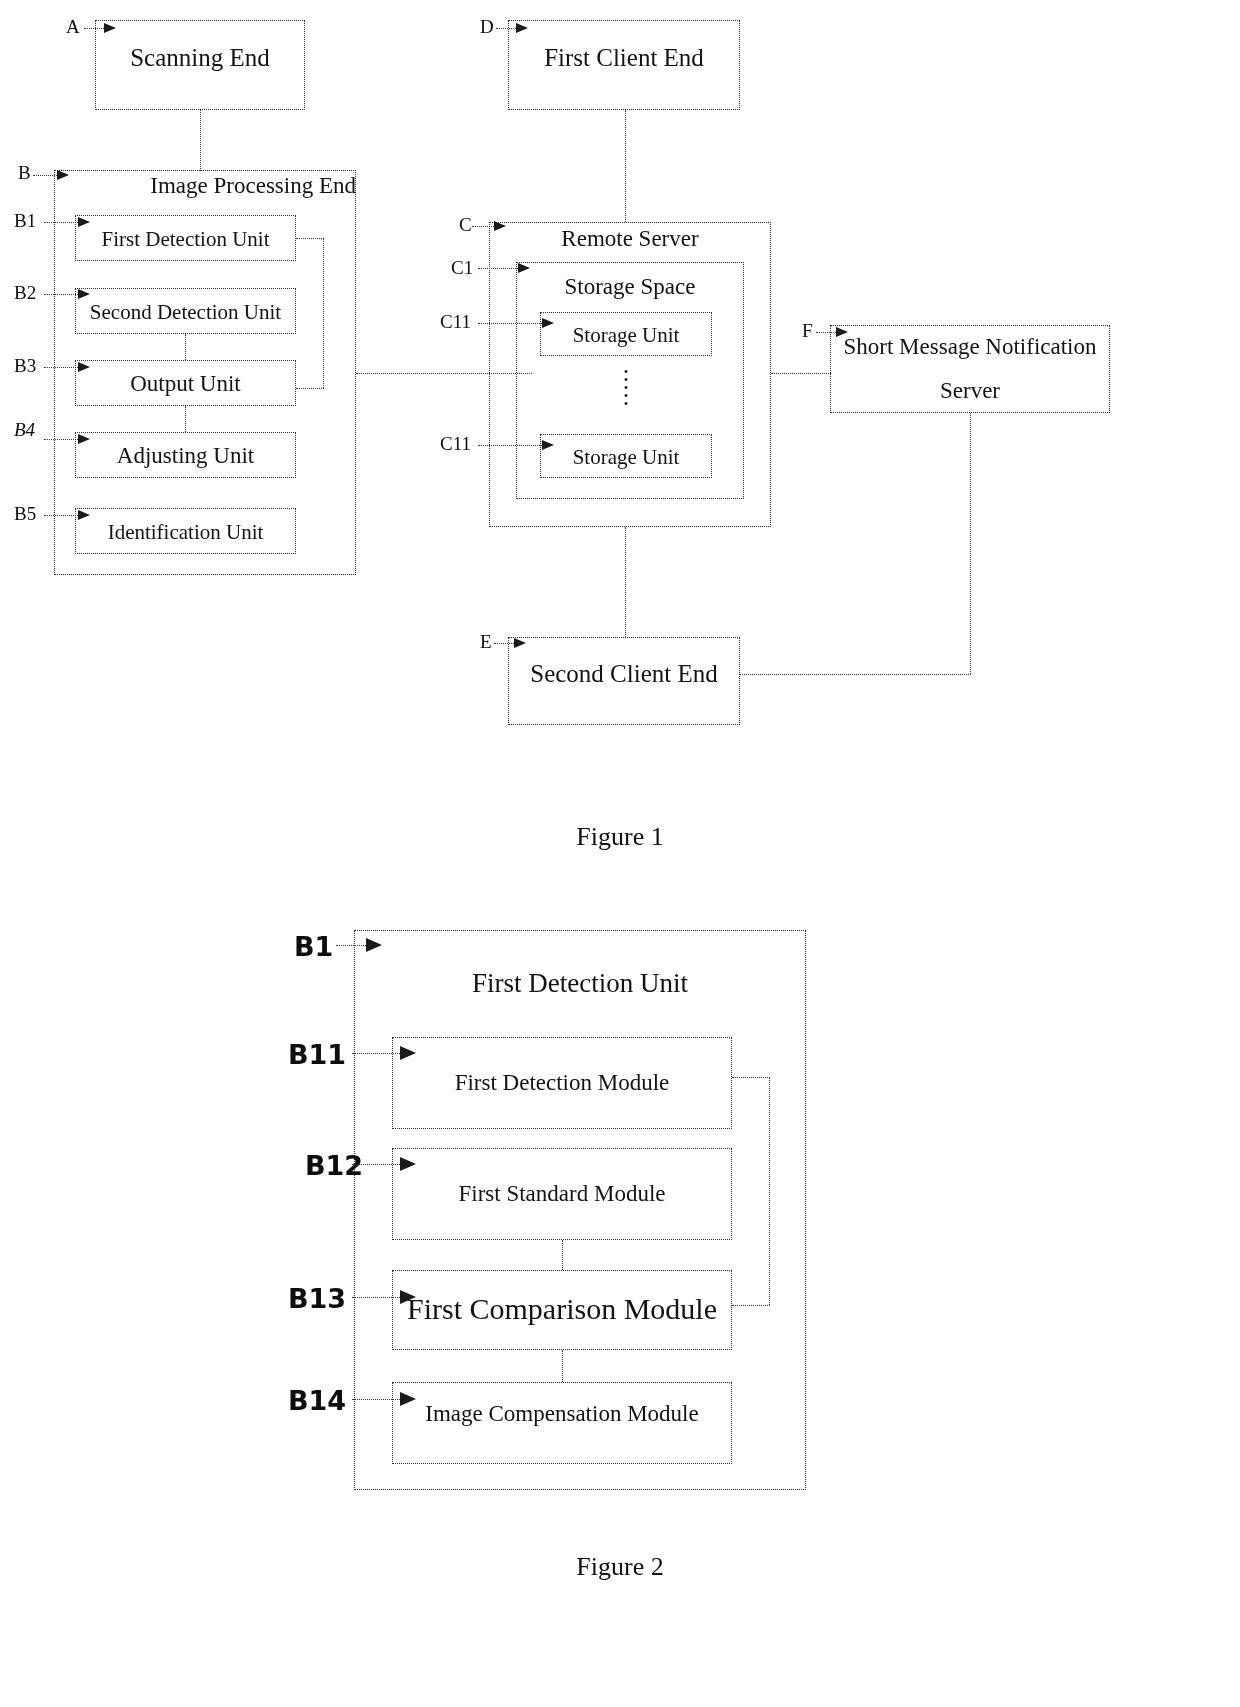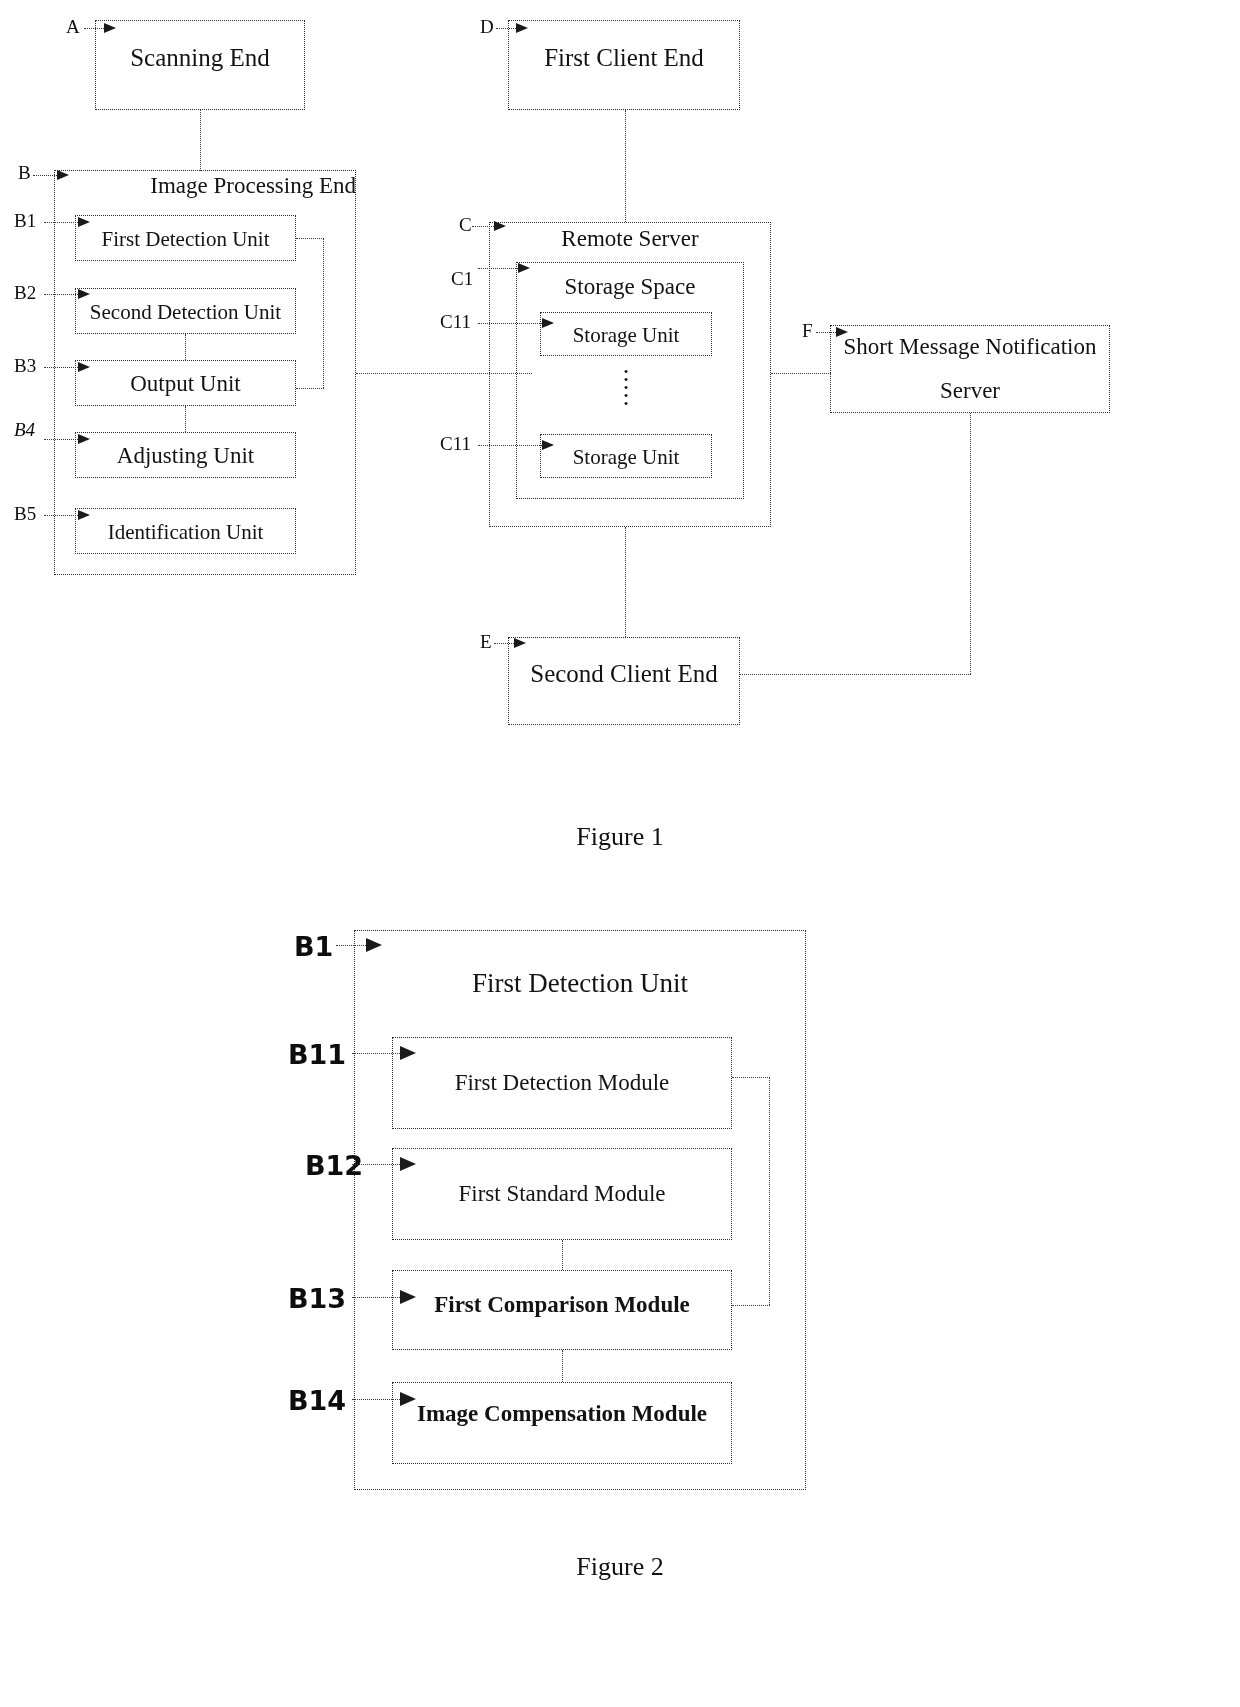--- a/index.html
+++ b/index.html
@@ -169,21 +169,21 @@
     <div class="vline" style="left:625px; top:110px; height:112px;"></div>
 
     <div class="box" style="left:489px; top:222px; width:282px; height:305px;"></div>
     <div class="label-text t22" style="left:489px; top:226px; width:282px;">Remote Server</div>
     <div class="ref small" style="left:459px; top:215px;">C</div>
     <div class="leader" style="left:472px; top:226px; width:26px;"></div>
     <div class="arrow" style="left:494px; top:221px;"></div>
 
     <div class="box" style="left:516px; top:262px; width:228px; height:237px;"></div>
     <div class="label-text t22" style="left:516px; top:274px; width:228px;">Storage Space</div>
-    <div class="ref small" style="left:451px; top:269px;">C1</div>
+    <div class="ref small" style="left:451px; top:258px;">C1</div>
     <div class="leader" style="left:478px; top:268px; width:44px;"></div>
     <div class="arrow" style="left:518px; top:263px;"></div>
 
     <div class="box" style="left:540px; top:312px; width:172px; height:44px;"></div>
     <div class="label-text t20" style="left:540px; top:323px; width:172px;">Storage Unit</div>
     <div class="ref small" style="left:440px; top:312px;">C11</div>
     <div class="leader" style="left:478px; top:323px; width:68px;"></div>
     <div class="arrow" style="left:542px; top:318px;"></div>
 
     <div class="vdots" style="left:621px; top:368px;">
@@ -243,29 +243,29 @@
 
     <div class="box" style="left:392px; top:1148px; width:340px; height:92px;"></div>
     <div class="label-text" style="left:392px; top:1181px; width:340px; font-size:23px;">First Standard Module</div>
     <div class="ref big" style="left:288px; top:1152px;margin-left:17px;">B12</div>
     <div class="leader" style="left:352px; top:1164px; width:52px;"></div>
     <div class="arrow big" style="left:400px; top:1157px;"></div>
 
     <div class="vline" style="left:562px; top:1240px; height:30px;"></div>
 
     <div class="box" style="left:392px; top:1270px; width:340px; height:80px;"></div>
-    <div class="label-text" style="left:392px; top:1292px; width:340px; font-size:23px;font-weight:bold;">First Comparison Module</div>
+    <div class="label-text" style="left:392px; top:1292px; width:340px; font-size:30px;">First Comparison Module</div>
     <div class="ref big" style="left:288px; top:1285px;">B13</div>
     <div class="leader" style="left:352px; top:1297px; width:52px;"></div>
     <div class="arrow big" style="left:400px; top:1290px;"></div>
 
     <div class="vline" style="left:562px; top:1350px; height:32px;"></div>
 
     <div class="box" style="left:392px; top:1382px; width:340px; height:82px;"></div>
-    <div class="label-text" style="left:392px; top:1401px; width:340px; font-size:23px;font-weight:bold;">Image Compensation Module</div>
+    <div class="label-text" style="left:392px; top:1401px; width:340px; font-size:23px;">Image Compensation Module</div>
     <div class="ref big" style="left:288px; top:1387px;">B14</div>
     <div class="leader" style="left:352px; top:1399px; width:52px;"></div>
     <div class="arrow big" style="left:400px; top:1392px;"></div>
 
     <div class="fig-caption" style="left:0; top:1552px;">Figure 2</div>
   </div>
 
 </div>
 
 </body></html>

